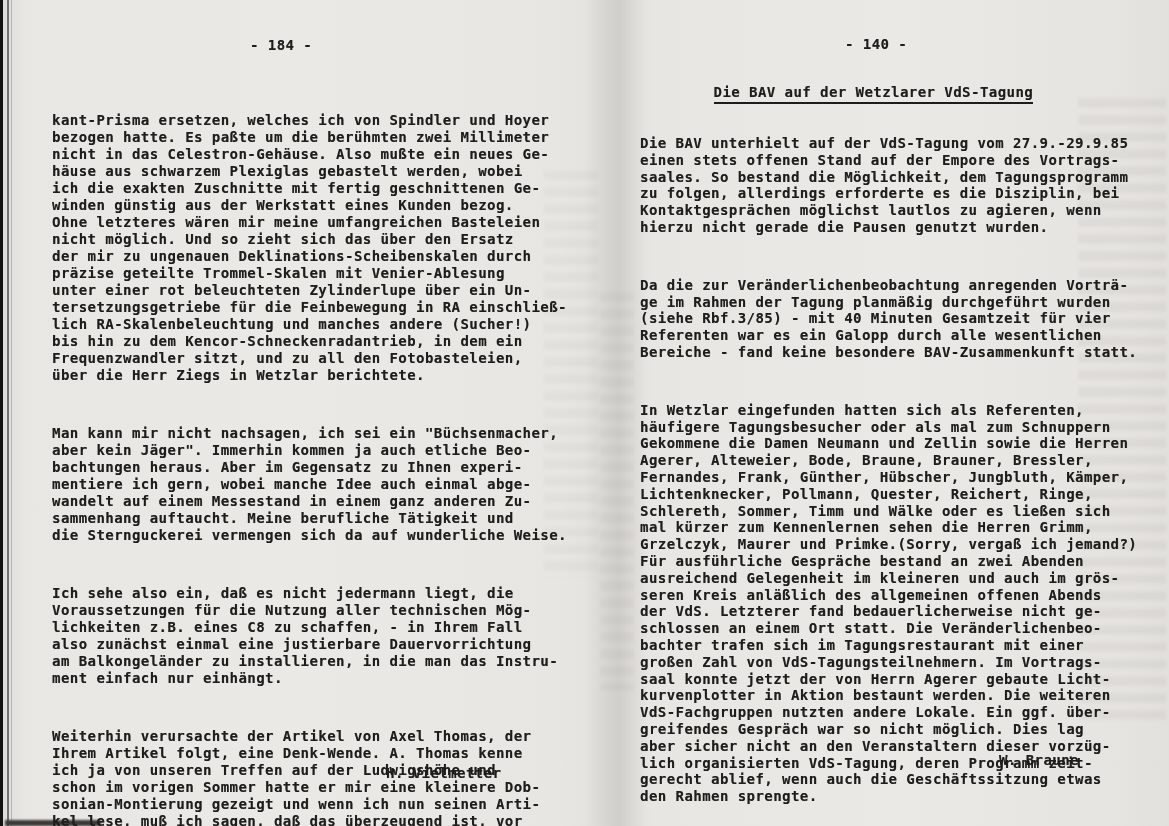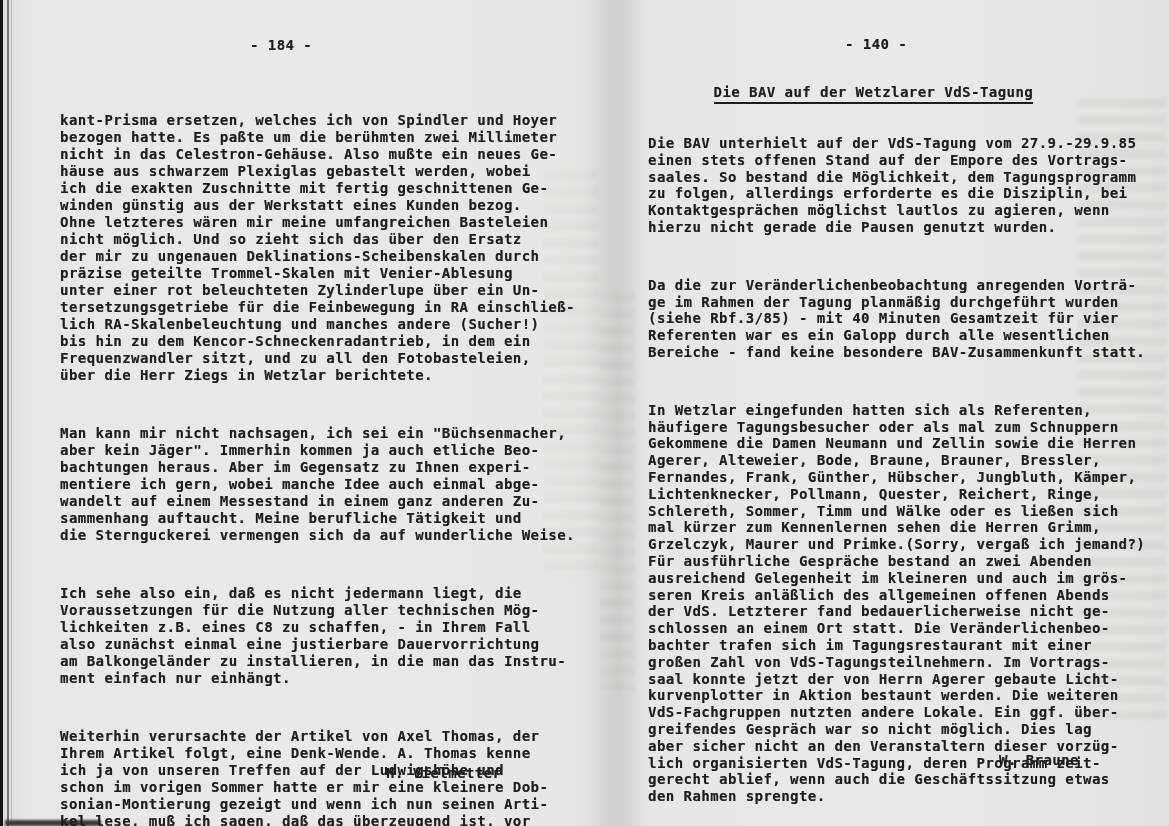--- a/index.html
+++ b/index.html
@@ -17,21 +17,21 @@
   }
   .txt {
     position: absolute;
     font-size: 14px;
     line-height: 17px;
     letter-spacing: 0.45px;
     white-space: pre;
     text-shadow: 0.2px 0.2px 0 rgba(25,25,25,0.45);
   }
   .page-body { width: 534px; }
-  .page-body .para { margin: 0 0 7px 8px; white-space: pre; }
+  .page-body .para { margin: 0 0 7px 0; white-space: pre; }
   .rp .para { line-height: 16.8px; }
   .page-num { font-size: 14px; }
   .article-title {
     display: inline-block;
     border-bottom: 2px solid #1d1d1b;
     padding-bottom: 1px;
   }
   
   .edge-black { position: absolute; left: 0; top: 0; width: 3px; height: 826px; background: #121210; }
   .edge-line1 { position: absolute; left: 7px; top: 0; width: 2px; height: 826px; background: #757371; }

